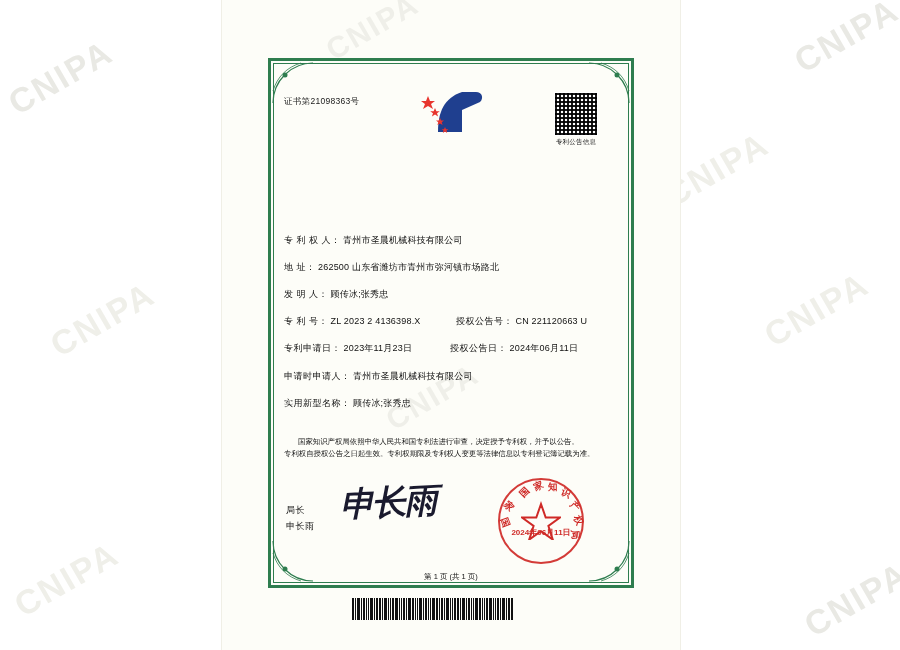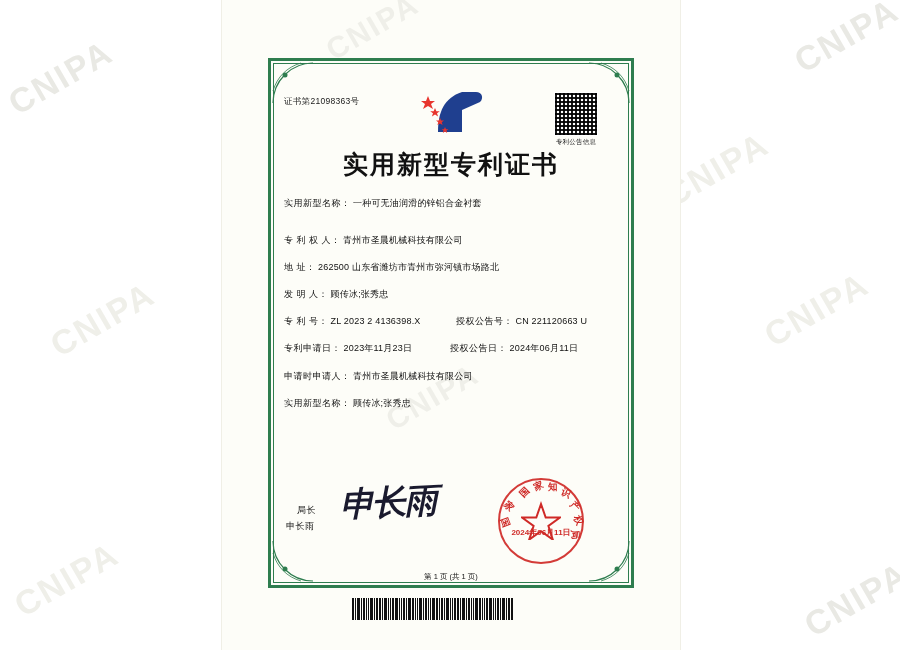--- a/index.html
+++ b/index.html
@@ -297,26 +297,21 @@
           <polygon points="17,20 18.4,23.2 21.8,23.2 19,25.2 20.1,28.5 17,26.5 13.9,28.5 15,25.2 12.2,23.2 15.6,23.2"></polygon>
           <polygon points="22,30 23.2,32.6 26,32.6 23.7,34.3 24.6,37 22,35.4 19.4,37 20.3,34.3 18,32.6 20.8,32.6"></polygon>
           <polygon points="27,39 28,41.2 30.4,41.2 28.5,42.6 29.2,44.9 27,43.5 24.8,44.9 25.5,42.6 23.6,41.2 26,41.2"></polygon>
         </g>
       </svg>
     </div>
 
     <div class="qr"></div>
     <div class="qr-caption">专利公告信息</div>
 
-    <div class="title">实用新型专利证书</div>
-
-    <div class="field" style="left:62px; top:197px;">
-      <span class="lab">实用新型名称：</span>
-      <span class="val">一种可无油润滑的锌铝合金衬套</span>
-    </div>
+
     <div class="field" style="left:62px; top:234px;text-align:right;">
       <span class="lab">专 利 权 人：</span>
       <span class="val">青州市圣晨机械科技有限公司</span>
     </div>
     <div class="field" style="left:62px; top:261px;">
       <span class="lab">地        址：</span>
       <span class="val">262500 山东省潍坊市青州市弥河镇市场路北</span>
     </div>
     <div class="field" style="left:62px; top:288px;">
       <span class="lab">发  明  人：</span>
@@ -344,23 +339,25 @@
     <div class="field" style="left:62px; top:370px;">
       <span class="lab">申请时申请人：</span>
       <span class="val">青州市圣晨机械科技有限公司</span>
     </div>
     <div class="field" style="left:62px; top:397px;">
       <span class="lab">实用新型名称：</span>
       <span class="val">顾传冰;张秀忠</span>
     </div>
 
     <div class="legal">
-    </div>
-
-    <div class="sig-label" style="top:504px;margin-left:11px;">局长</div>
+      <div>国家知识产权局依照中华人民共和国专利法进行审查，决定授予专利权，并予以公告。</div>
+      <div class="l2">专利权自授权公告之日起生效。专利权期限及专利权人变更等法律信息以专利登记簿记载为准。</div>
+    </div>
+
+    <div class="sig-label" style="top:504px;">局长</div>
     <div class="sig-label" style="top:520px;">申长雨</div>
     <div class="signature">申长雨</div>
 
     <div class="seal"></div>
     <div class="seal-text">
       <span class="seal-ring-char" style="left:22px; top:8px; transform:rotate(-45deg);">国</span>
       <span class="seal-ring-char" style="left:36px; top:2px; transform:rotate(-25deg);">家</span>
       <span class="seal-ring-char" style="left:50px; top:3px; transform:rotate(0deg);">知</span>
       <span class="seal-ring-char" style="left:63px; top:9px; transform:rotate(25deg);">识</span>
       <span class="seal-ring-char" style="left:72px; top:22px; transform:rotate(45deg);">产</span>

